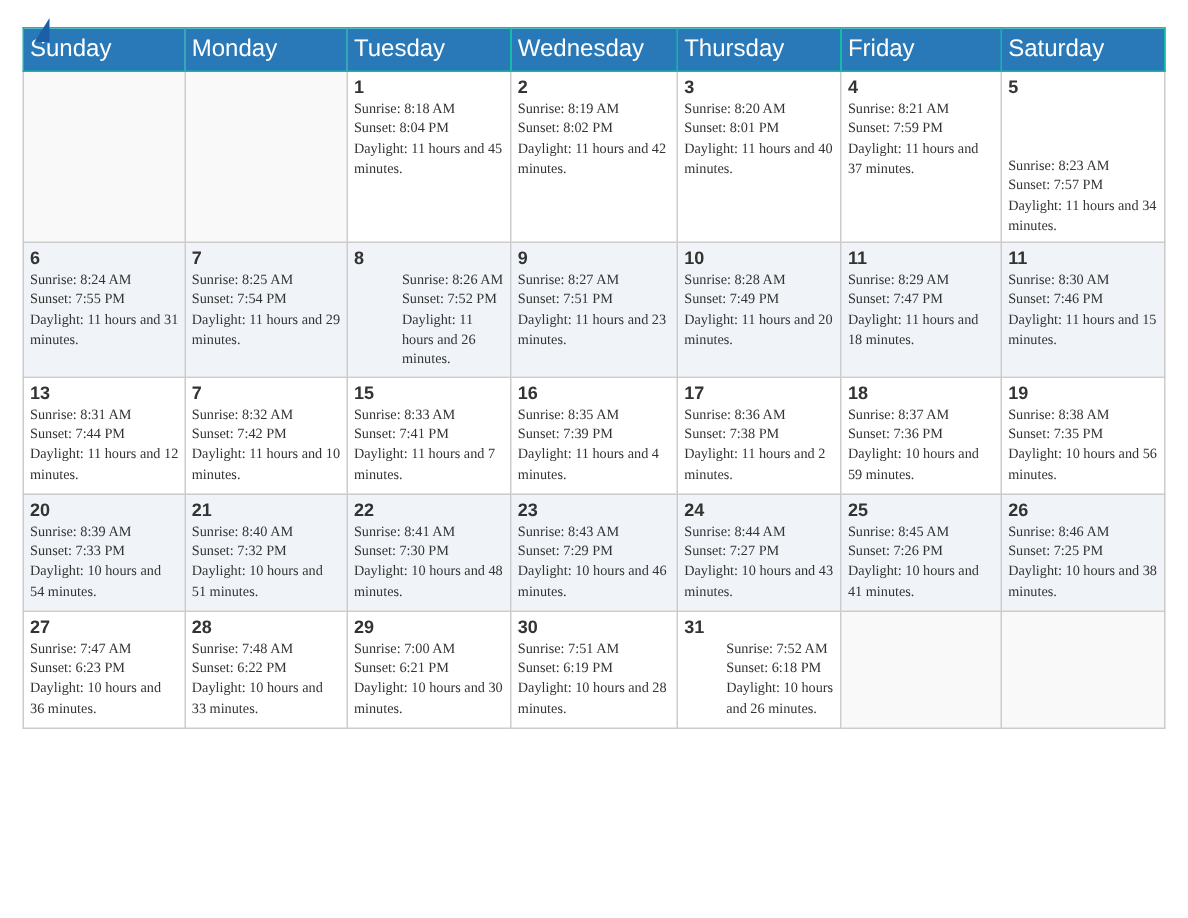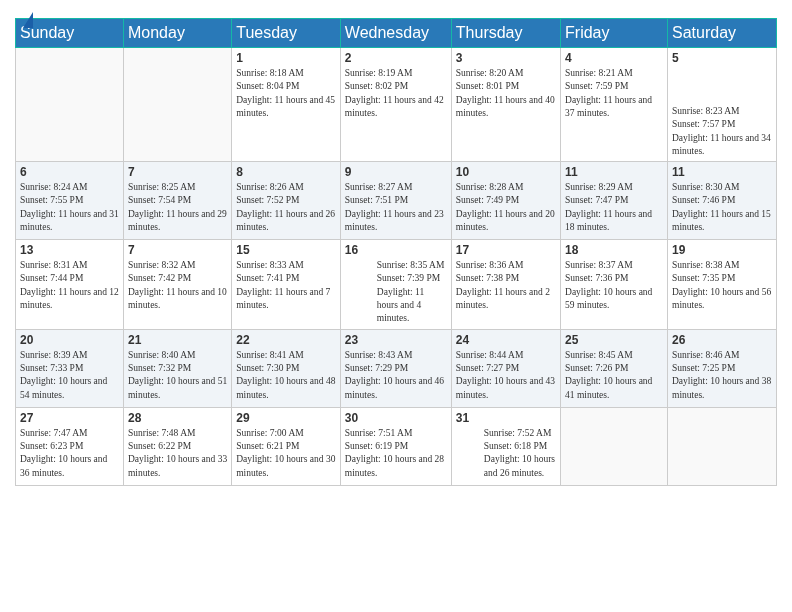--- a/index.html
+++ b/index.html
@@ -154,21 +154,21 @@
 Daylight: 11 hours and 31 minutes.</div>
           </td>
           <td>
             <span class="day-number">7</span>
             <div class="day-info" style="white-space: pre-line;">Sunrise: 8:25 AM
 Sunset: 7:54 PM
 Daylight: 11 hours and 29 minutes.</div>
           </td>
           <td>
             <span class="day-number">8</span>
-            <div class="day-info" style="white-space: pre-line;">Sunrise: 8:26 AM
+            <div class="day-info" style="white-space: pre-line; margin-left: 32px;">Sunrise: 8:26 AM
 Sunset: 7:52 PM
 Daylight: 11 hours and 26 minutes.</div>
           </td>
           <td>
             <span class="day-number">9</span>
             <div class="day-info" style="white-space: pre-line;">Sunrise: 8:27 AM
 Sunset: 7:51 PM
 Daylight: 11 hours and 23 minutes.</div>
           </td>
           <td>
@@ -204,21 +204,21 @@
 Daylight: 11 hours and 10 minutes.</div>
           </td>
           <td>
             <span class="day-number">15</span>
             <div class="day-info" style="white-space: pre-line;">Sunrise: 8:33 AM
 Sunset: 7:41 PM
 Daylight: 11 hours and 7 minutes.</div>
           </td>
           <td>
             <span class="day-number">16</span>
-            <div class="day-info" style="white-space: pre-line; margin-left: 32px;">Sunrise: 8:35 AM
+            <div class="day-info" style="white-space: pre-line;">Sunrise: 8:35 AM
 Sunset: 7:39 PM
 Daylight: 11 hours and 4 minutes.</div>
           </td>
           <td>
             <span class="day-number">17</span>
             <div class="day-info" style="white-space: pre-line;">Sunrise: 8:36 AM
 Sunset: 7:38 PM
 Daylight: 11 hours and 2 minutes.</div>
           </td>
           <td>

